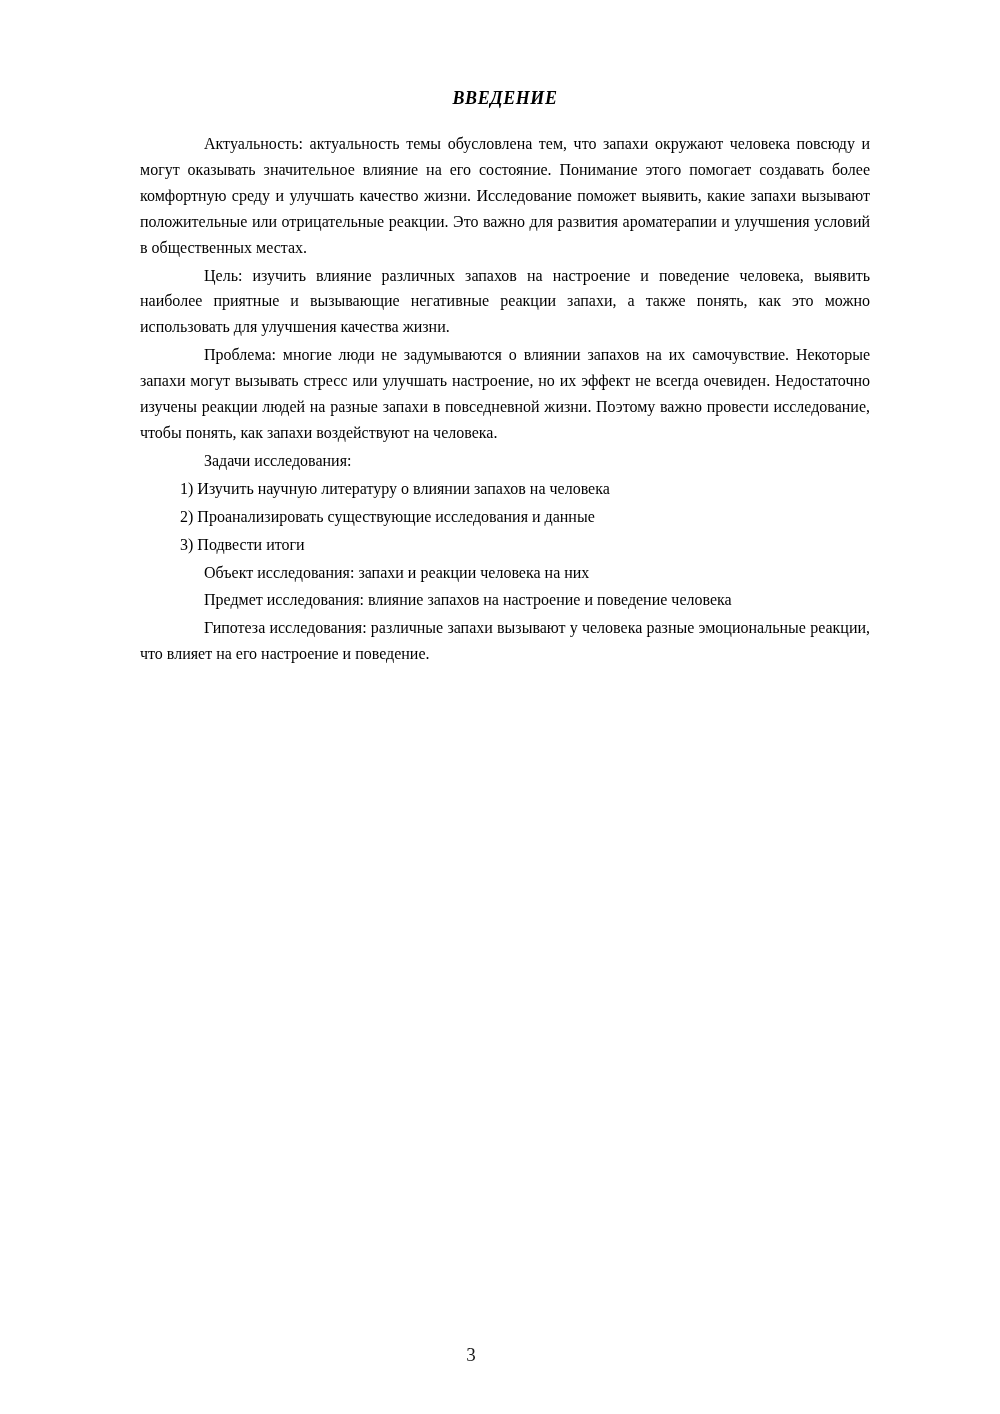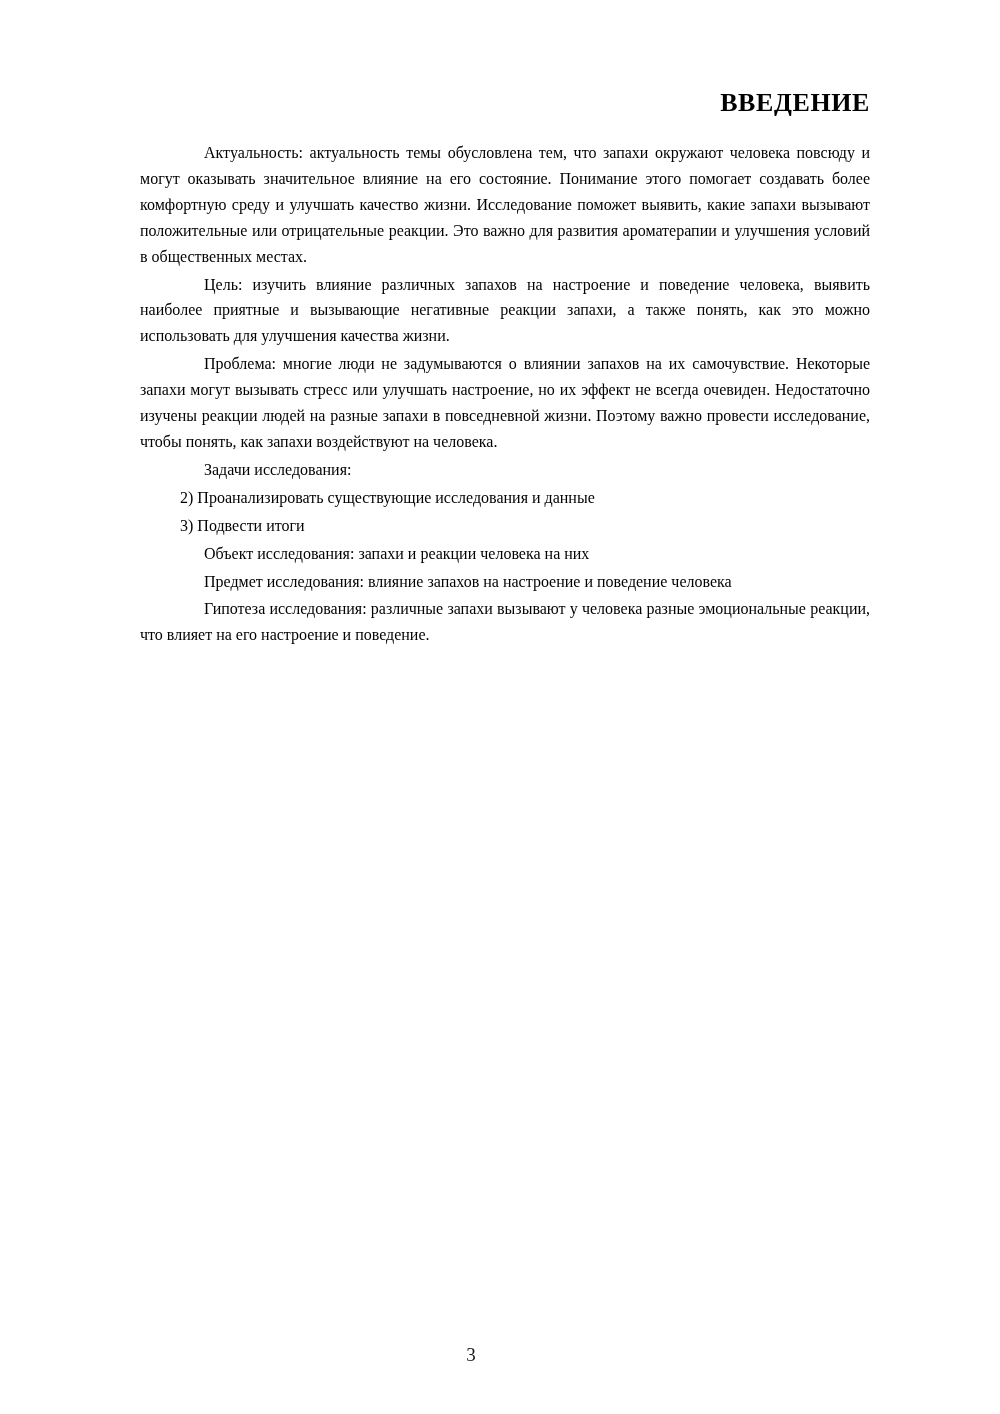--- a/index.html
+++ b/index.html
@@ -16,26 +16,27 @@
     overflow: hidden;
   }
   .page {
     box-sizing: border-box;
     width: 1000px;
     height: 1414px;
     padding: 88px 72px 40px 140px;
     position: relative;
   }
   .doc-title {
-    text-align: right;
+    text-align: center;
     font-weight: bold;
-    font-size: 26px;
+    font-size: 18px;
     letter-spacing: 0.6px;
     margin: 0 0 22px 0;
     padding-right: 58px;
+    font-style: italic;
   }
   .para {
     font-size: 16px;
     line-height: 1.62;
     text-align: justify;
     text-justify: inter-word;
     margin: 0 0 2px 0;
     padding-right: 58px;
     text-indent: 64px;
     hyphens: none;
@@ -58,20 +59,21 @@
 <body>
 
 <div class="page">
 
   <h1 class="doc-title">ВВЕДЕНИЕ</h1>
 
   <p class="para">Актуальность: актуальность темы обусловлена тем, что запахи окружают человека повсюду и могут оказывать значительное влияние на его состояние. Понимание этого помогает создавать более комфортную среду и улучшать качество жизни. Исследование поможет выявить, какие запахи вызывают положительные или отрицательные реакции. Это важно для развития ароматерапии и улучшения условий в общественных местах.</p>
   <p class="para">Цель: изучить влияние различных запахов на настроение и поведение человека, выявить наиболее приятные и вызывающие негативные реакции запахи, а также понять, как это можно использовать для улучшения качества жизни.</p>
   <p class="para">Проблема: многие люди не задумываются о влиянии запахов на их самочувствие. Некоторые запахи могут вызывать стресс или улучшать настроение, но их эффект не всегда очевиден. Недостаточно изучены реакции людей на разные запахи в повседневной жизни. Поэтому важно провести исследование, чтобы понять, как запахи воздействуют на человека.</p>
   <p class="para">Задачи исследования:</p>
+  <p class="para list-item">1) Изучить научную литературу о влиянии запахов на человека</p>
   <p class="para list-item">2) Проанализировать существующие исследования и данные</p>
   <p class="para list-item">3) Подвести итоги</p>
   <p class="para">Объект исследования: запахи и реакции человека на них</p>
   <p class="para">Предмет исследования: влияние запахов на настроение и поведение человека</p>
   <p class="para">Гипотеза исследования: различные запахи вызывают у человека разные эмоциональные реакции, что влияет на его настроение и поведение.</p>
 
   <div class="page-number">3</div>
 </div>
 
 </body></html>

